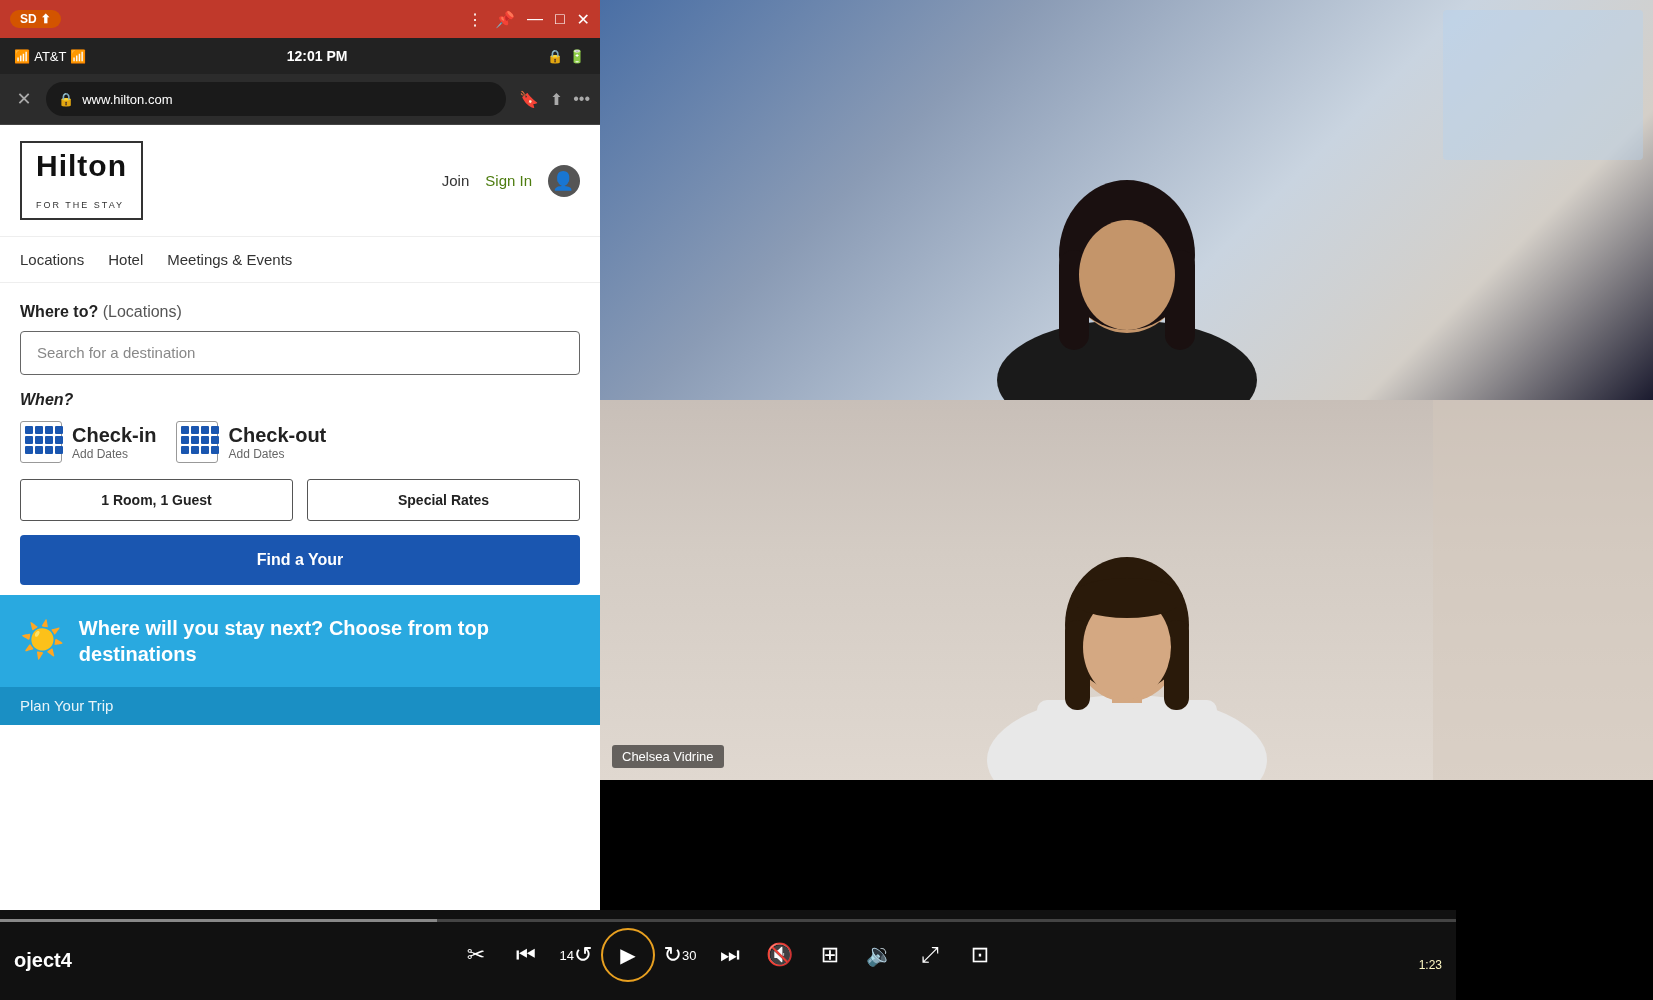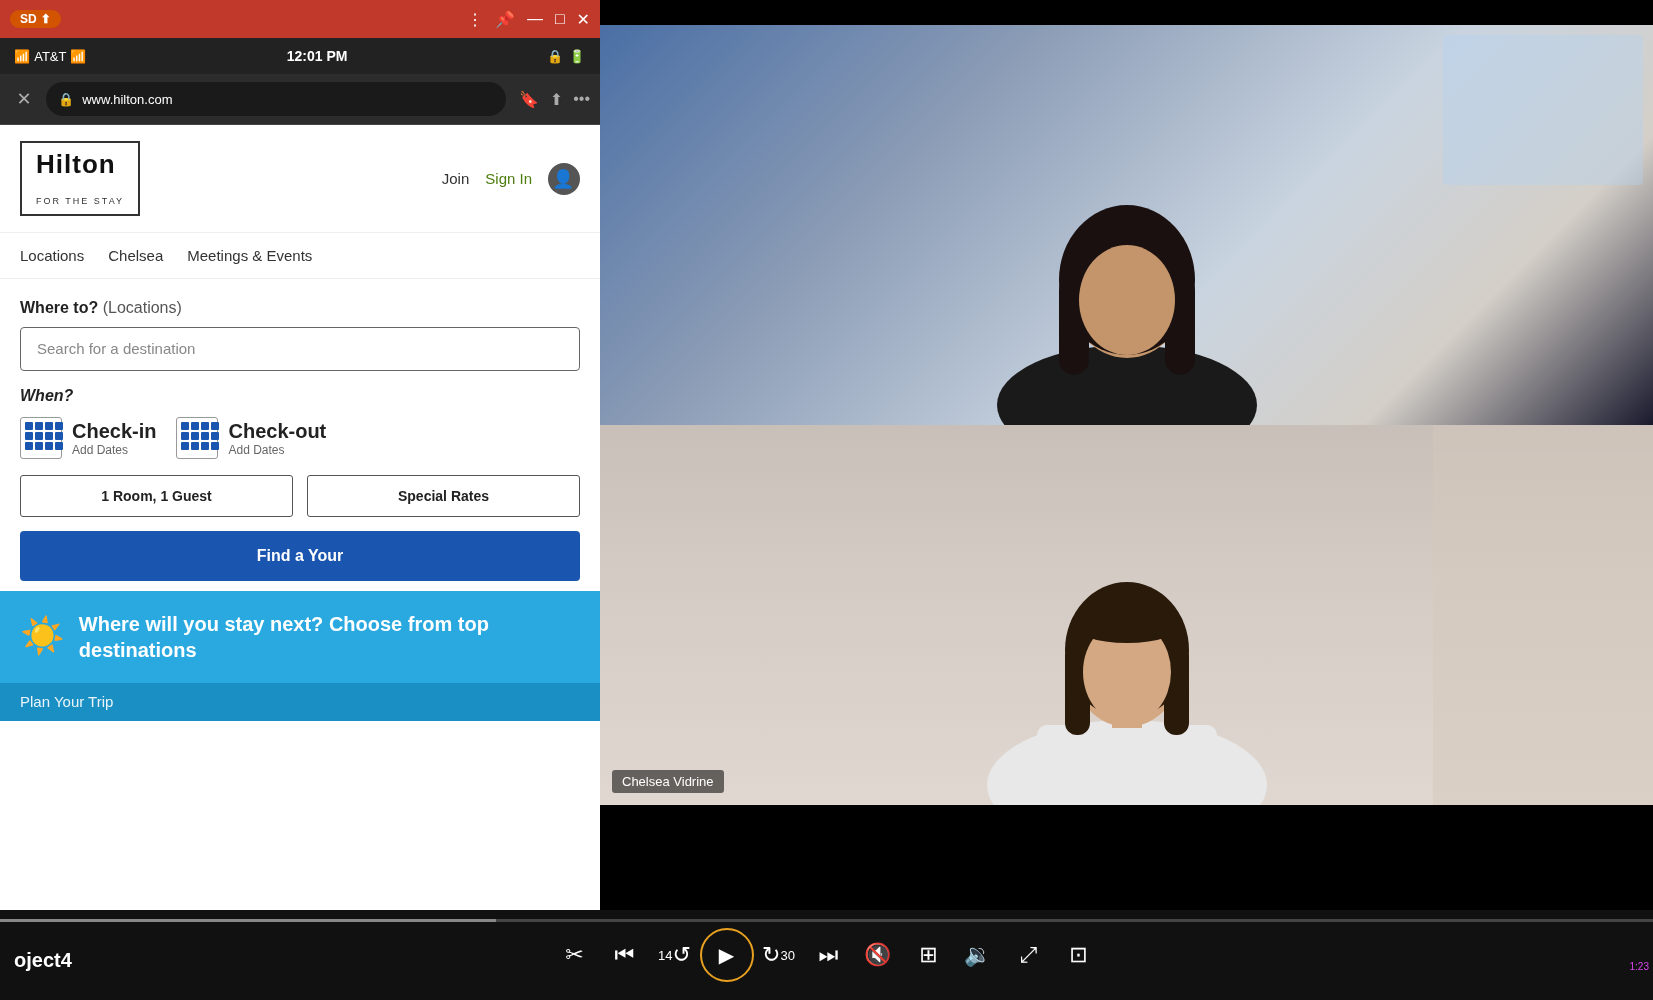--- a/index.html
+++ b/index.html
@@ -125,21 +125,21 @@
       justify-content: space-between;
       padding: 16px 20px;
       border-bottom: 1px solid #eee;
     }
     .hilton-logo-box {
       border: 2px solid #333;
       padding: 8px 14px;
       display: inline-block;
     }
     .hilton-logo-title {
-      font-size: 26px;
+      font-size: 30px;
       font-weight: 900;
       color: #111;
       letter-spacing: 1px;
       line-height: 1;
     }
     .hilton-logo-sub {
       font-size: 9px;
       color: #333;
       letter-spacing: 2px;
       margin-top: 19px;
@@ -306,21 +306,20 @@
     
     .video-area {
       position: absolute;
       right: 0;
       top: 0;
       width: 1053px;
       height: 780px;
       background: #111;
       display: flex;
       flex-direction: column;
-      margin-top: 25px;
     }
 
     .video-top {
       flex: 1;
       background: #1a1a2e;
       position: relative;
       overflow: hidden;
     }
     .video-person-1 {
       width: 100%;
@@ -353,42 +352,42 @@
       font-size: 13px;
       padding: 4px 10px;
       border-radius: 3px;
     }
 
     
     .bottom-toolbar {
       position: absolute;
       bottom: 0;
       left: 0;
-      width: 1653px;
+      width: 1456px;
       height: 90px;
       background: #111;
       display: flex;
       align-items: center;
       justify-content: center;
       gap: 0;
     }
     .toolbar-left {
       position: absolute;
       left: 14px;
       bottom: 28px;
       color: white;
       font-size: 20px;
       font-weight: 600;
     }
     .toolbar-time {
       position: absolute;
-      right: 4px;
+      right: 14px;
       bottom: 28px;
-      color: #d946ef;
-      font-size: 10px;
+      color: #fef9c3;
+      font-size: 12px;
     }
     .toolbar-btn {
       color: white;
       font-size: 22px;
       width: 50px;
       height: 50px;
       display: flex;
       align-items: center;
       justify-content: center;
       cursor: pointer;
@@ -478,21 +477,21 @@
       </div>
       <div class="hilton-header-right">
         <span class="hilton-join">Join</span>
         <span class="hilton-signin">Sign In</span>
         <div class="hilton-user-icon">👤</div>
       </div>
     </div>
 
     <div class="hilton-nav">
       <span class="hilton-nav-item">Locations</span>
-      <span class="hilton-nav-item">Chelsea</span>
+      <span class="hilton-nav-item">Hotel</span>
       <span class="hilton-nav-item">Meetings &amp; Events</span>
     </div>
 
     <div class="hilton-search-section">
       <div class="where-to-label">
         <span>Where to?</span>
         <span class="where-to-required">(Locations)</span>
       </div>
       <div class="search-input-wrapper">
         <span class="search-input-text">Search for a destination</span>

